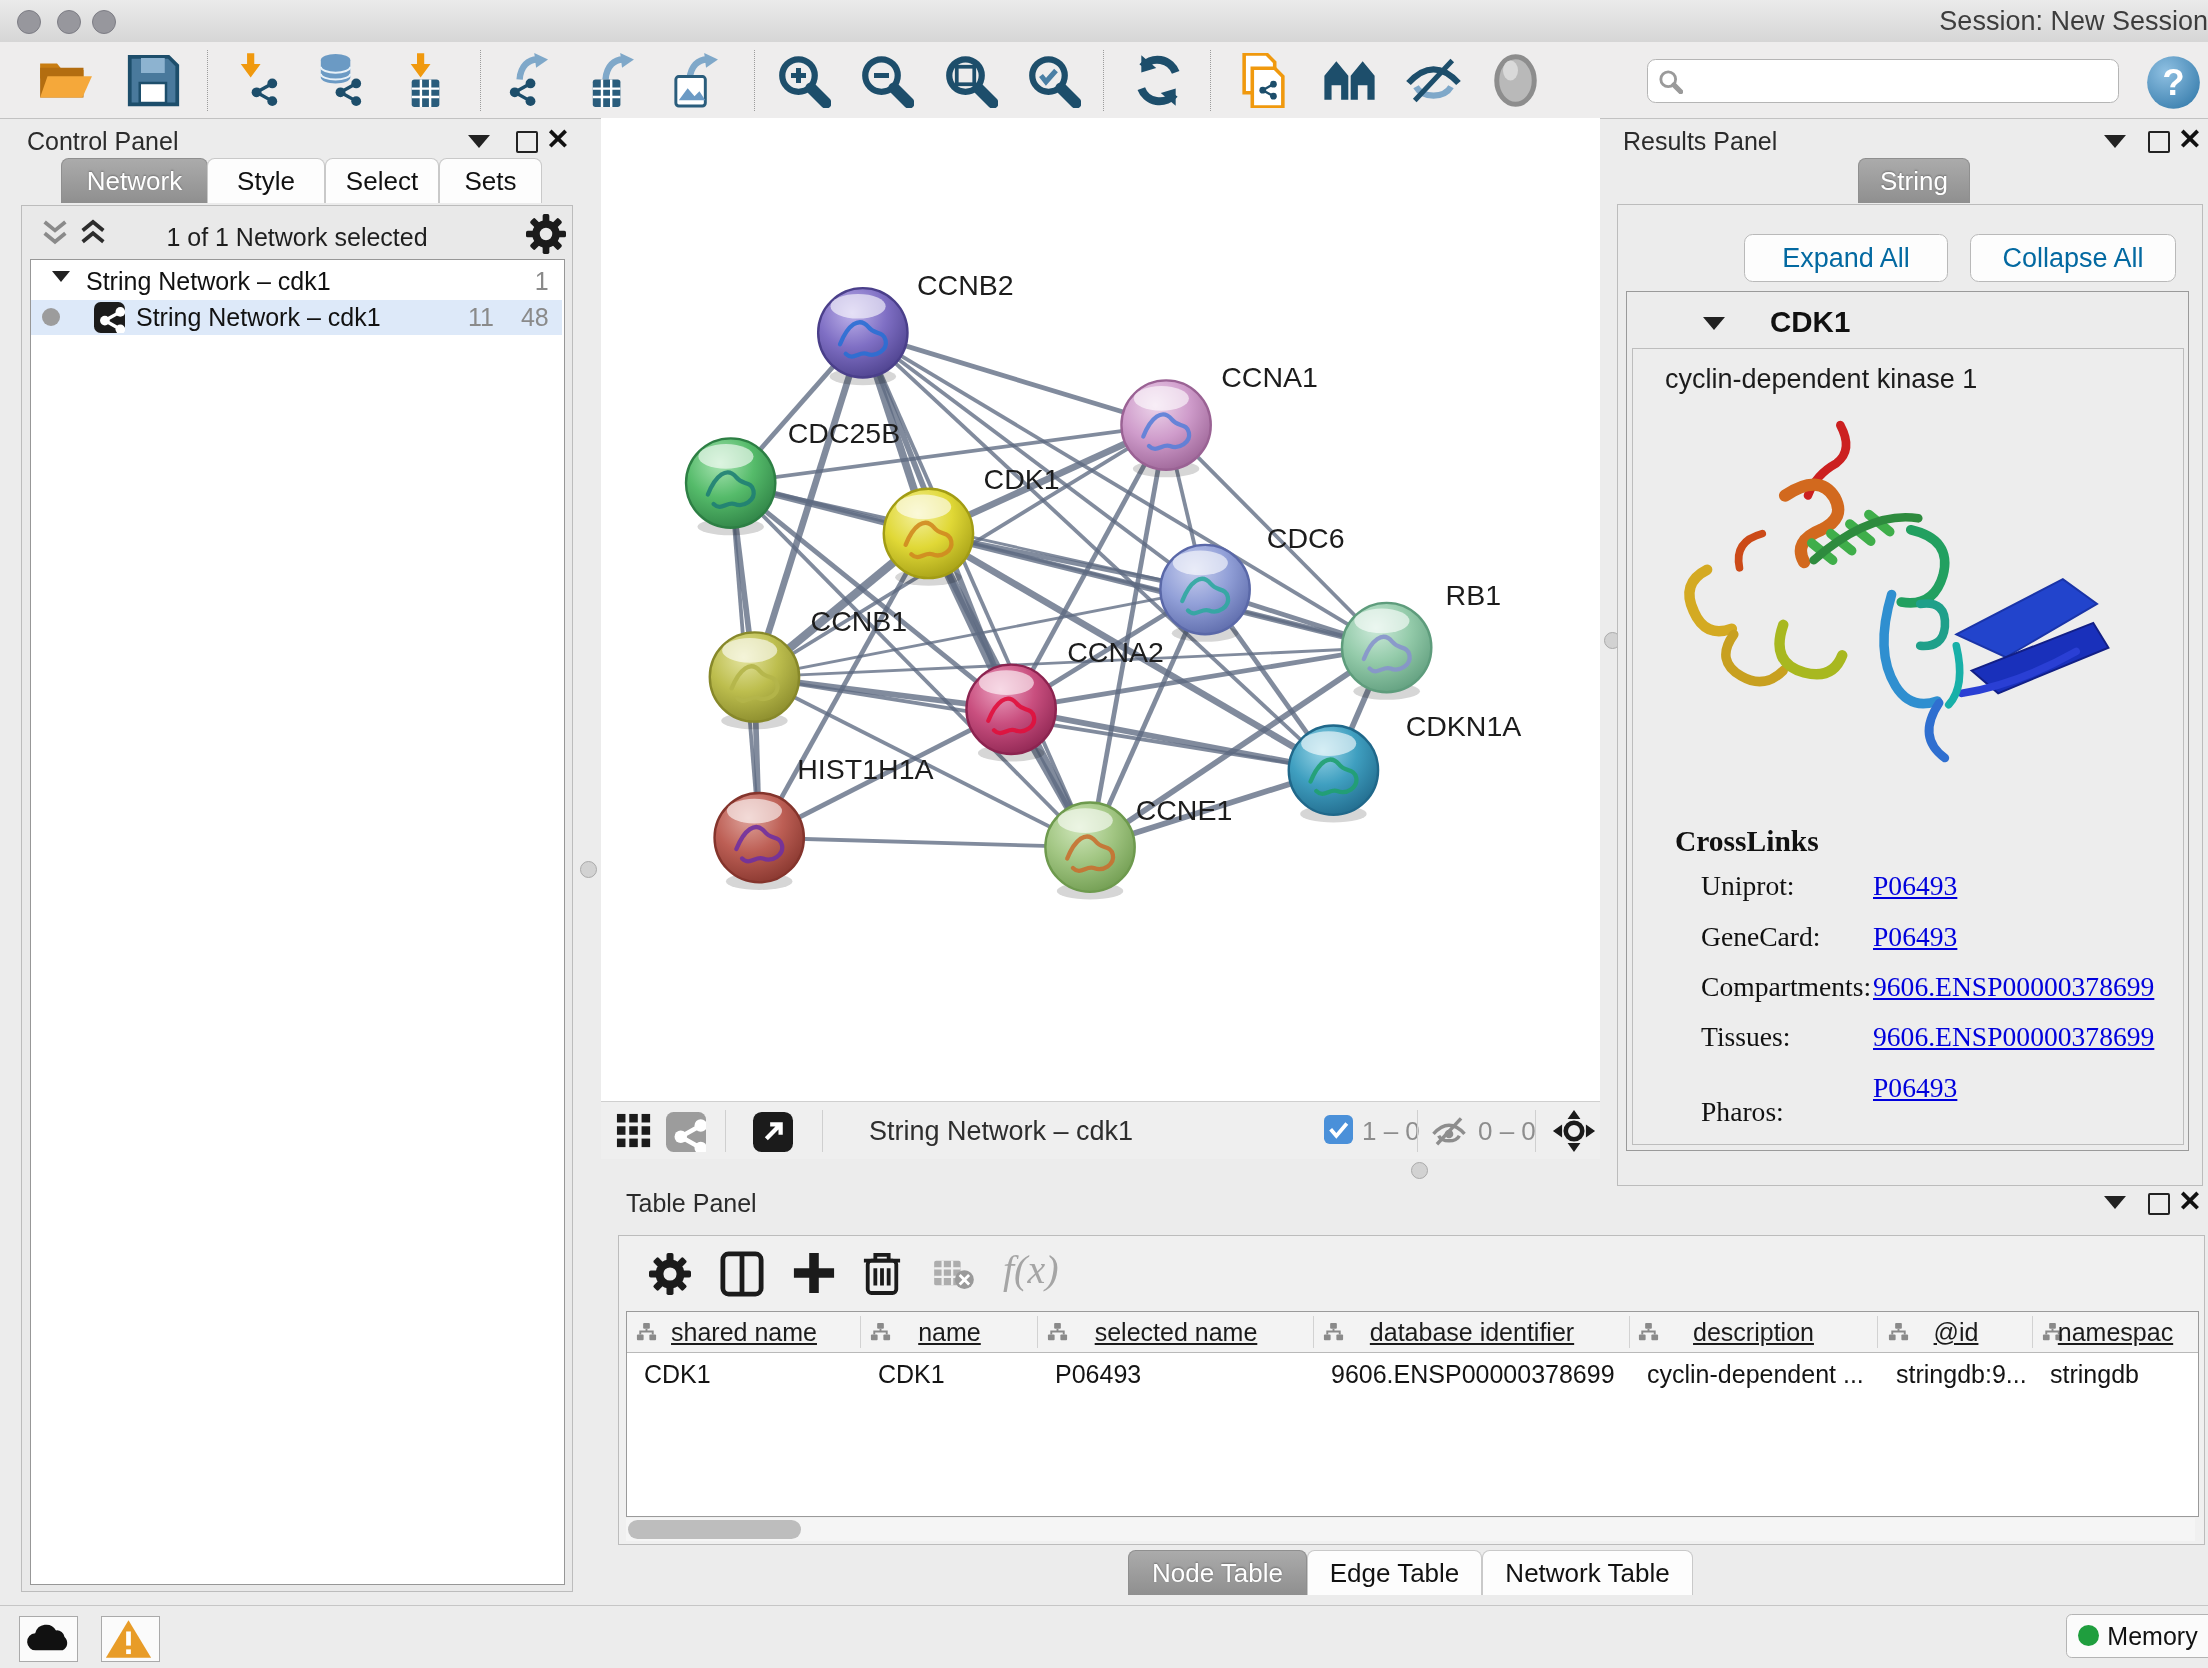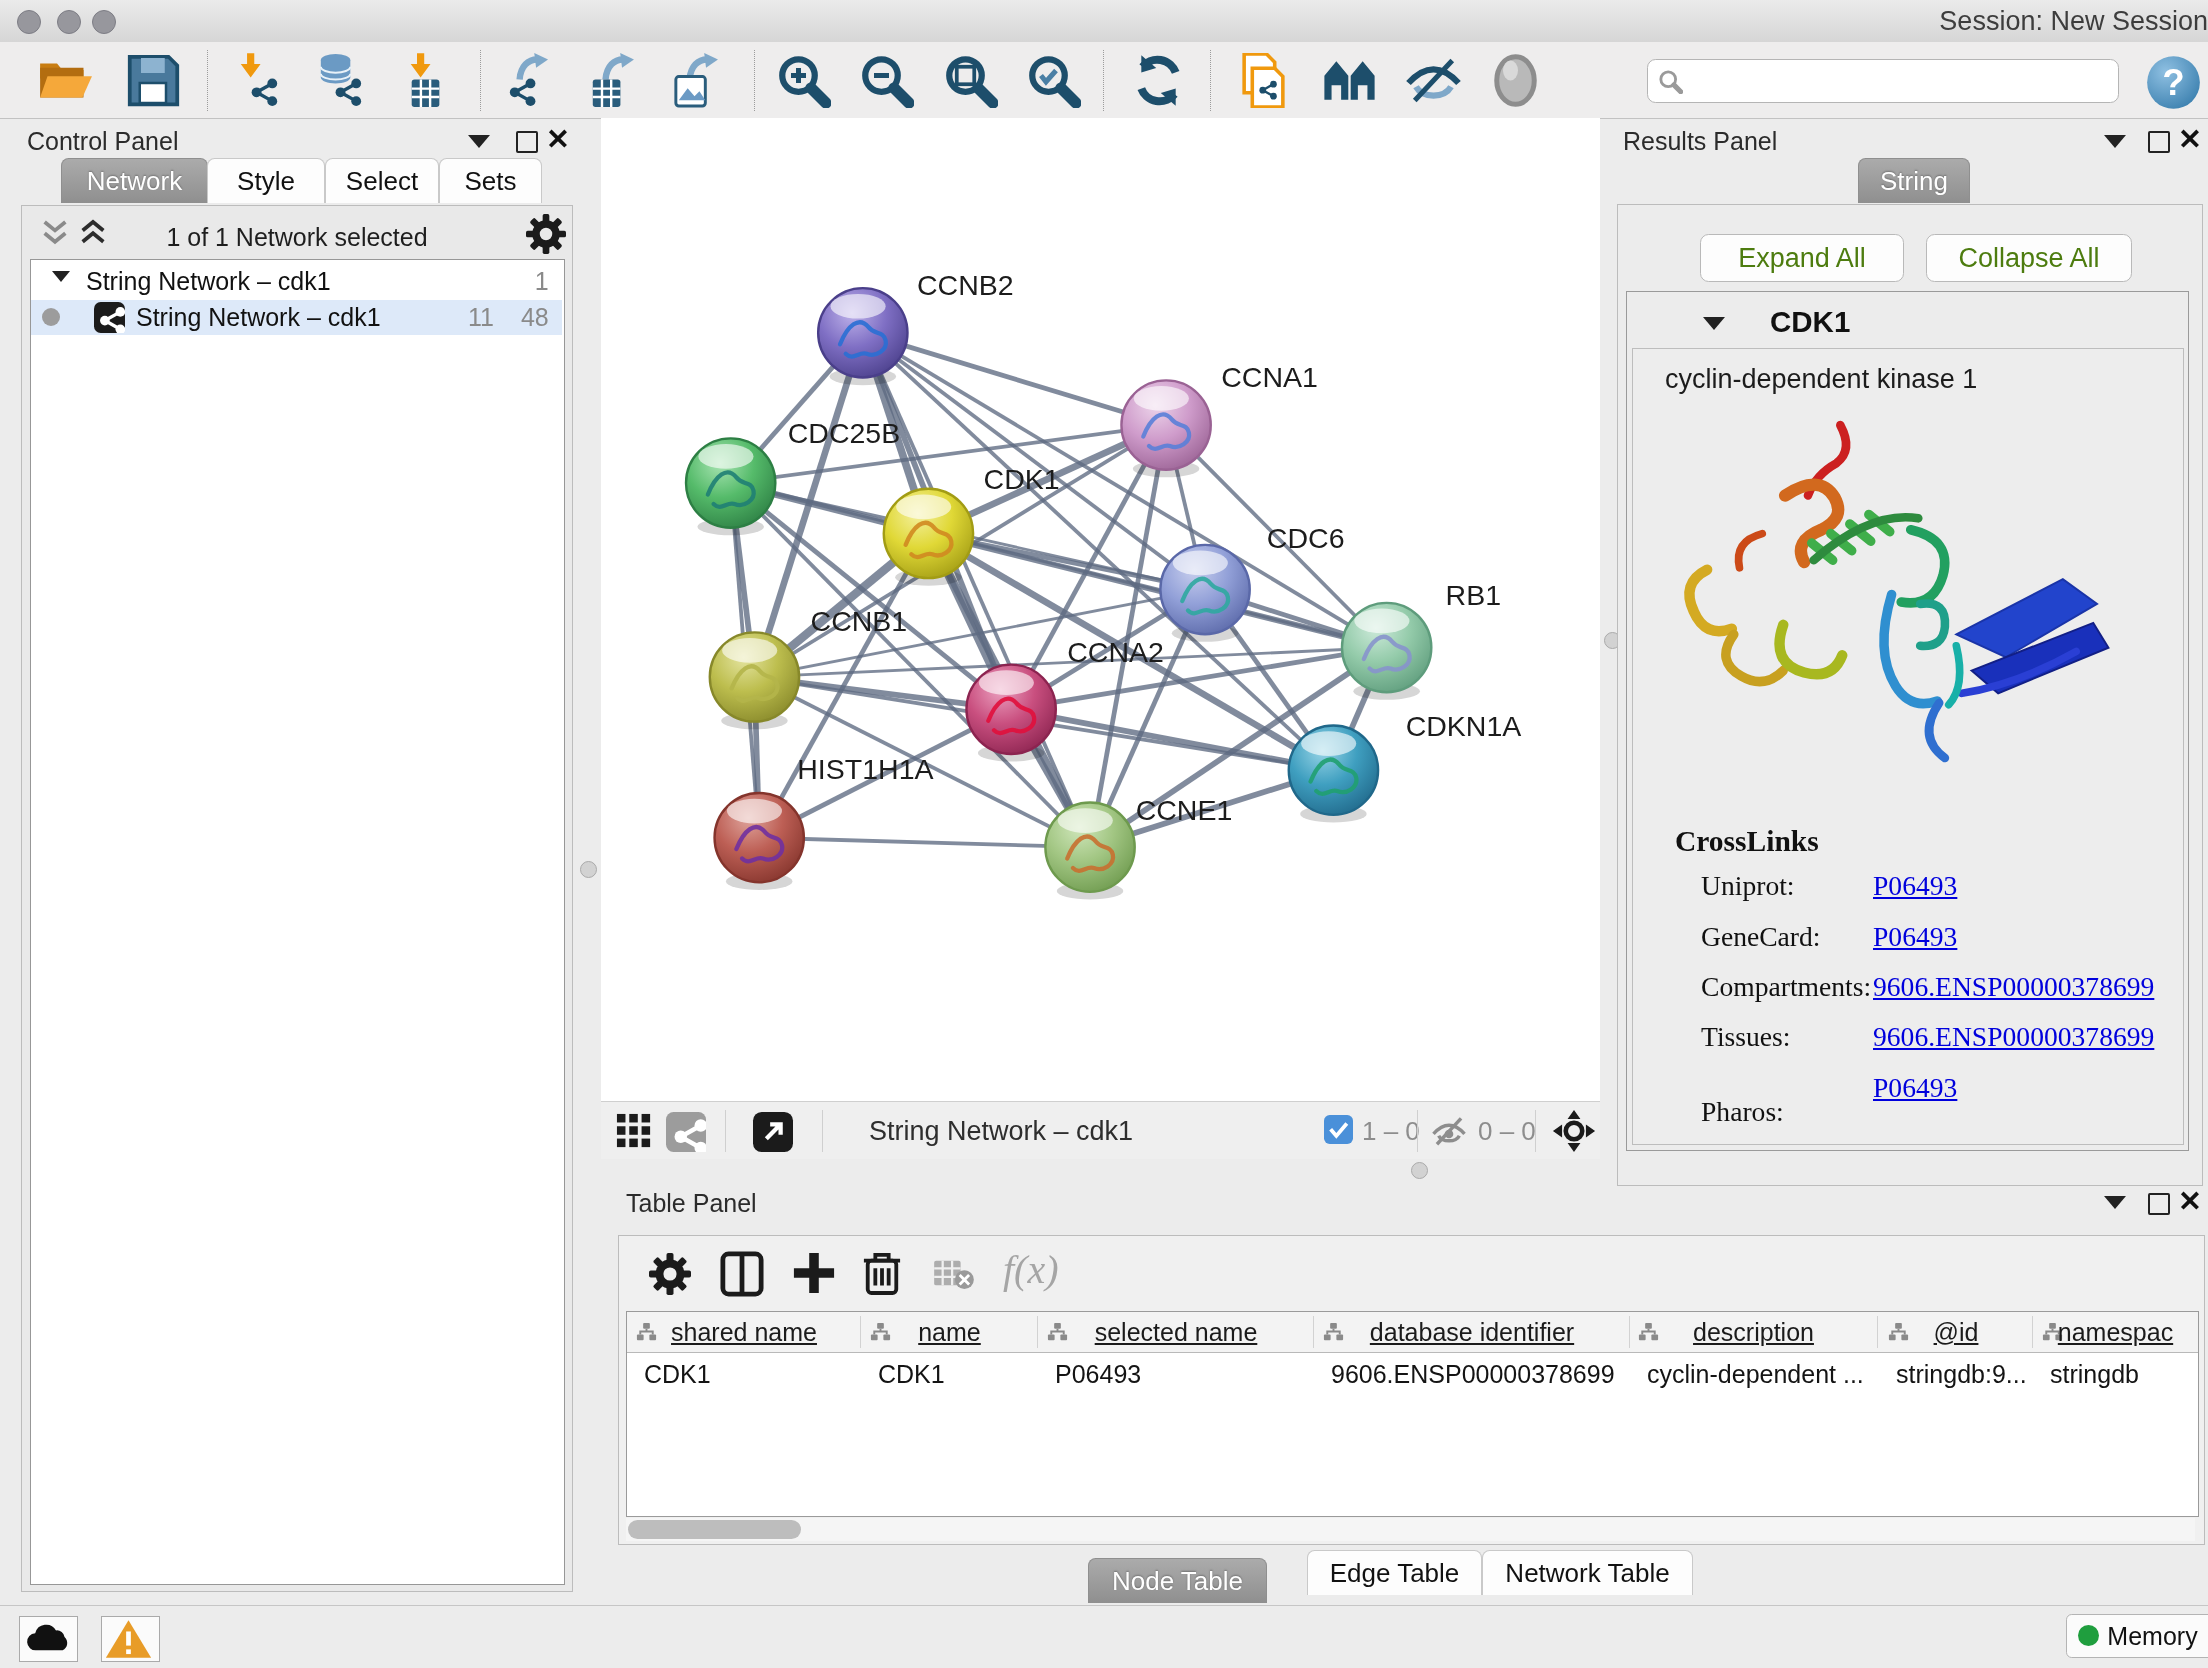--- a/index.html
+++ b/index.html
@@ -23,21 +23,21 @@
   .panel-title{font-size:25px;color:#2b2b2b;}
   .caret{width:0;height:0;border-left:11.4px solid transparent;border-right:11.4px solid transparent;
     border-top:13.3px solid #222;}
   .floatbox{width:18px;height:18px;border:2.9px solid #222;border-radius:1.9px;}
   .closex{font-size:28.5px;font-weight:900;color:#111;line-height:25px;}
   .tab{position:absolute;height:44px;border:1px solid #c9c9c9;border-bottom:none;background:#fdfdfd;
     border-radius:7.6px 7.6px 0 0;text-align:center;font-size:26px;color:#111;cursor:pointer;}
   .tab.active{background:linear-gradient(#ababab,#8f8f8f);color:#fff;border-color:#8f8f8f;
     text-shadow:0 -1px 1.9px rgba(0,0,0,.3);}
   .btn{background:#fdfdfd;border:1px solid #b9b9b9;border-radius:8.6px;text-align:center;
-    font-size:27px;color:#4d7c0f;cursor:pointer;}
+    font-size:27px;color:#0369a1;cursor:pointer;margin-left:44px;}
   .handle-dot{width:15px;height:15px;border-radius:50%;background:#d2d2d2;border:1px solid #aaa;}
   
   #cp-box{left:21px;top:205px;width:550px;height:1385px;background:#e9e9e9;border:1.9px solid #bcbcbc;}
   #cp-list{left:30px;top:259px;width:533px;height:1324px;background:#fff;border:1px solid #979797;}
   .treerow{position:absolute;left:0;width:531px;height:35px;font-size:25px;color:#111;}
   .count{position:absolute;color:#8a8a8a;font-size:25px;}
   #share-badge{width:31px;height:31px;background:#1b1b1b;border-radius:6.7px;color:#fff;}
   
   #net-canvas{left:601px;top:118px;width:999px;height:983px;background:#fff;}
   #net-bar{left:601px;top:1101px;width:999px;height:57px;background:#efefef;border-top:1px solid #cfcfcf;}
@@ -680,17 +680,17 @@
     <div id="memory-btn" class="abs">
       <span id="memory-dot"></span>
       <span>Memory</span>
     </div>
   </div>
 
 <div class="tab active" style="left: 61px; top: 158px; width: 145px; line-height: 44px;">Network</div>
     <div class="tab" style="left: 207px; top: 158px; width: 116px; line-height: 44px;">Style</div>
     <div class="tab" style="left: 325px; top: 158px; width: 112px; line-height: 44px;">Select</div>
     <div class="tab" style="left: 439px; top: 158px; width: 101px; line-height: 44px;">Sets</div>
-    <div class="tab active" style="left: 1088px; top: 1550px; width: 177px; line-height: 44px; border-radius: 7.6px 7.6px 0px 0px; margin-top: 8px;">Node Table</div>
+    <div class="tab active" style="left: 1128px; top: 1550px; width: 177px; line-height: 44px; border-radius: 7.6px 7.6px 0px 0px;">Node Table</div>
     <div class="tab" style="left: 1307px; top: 1550px; width: 173px; line-height: 44px; border-radius: 7.6px 7.6px 0px 0px;">Edge Table</div>
     <div class="tab" style="left: 1482px; top: 1550px; width: 209px; line-height: 44px; border-radius: 7.6px 7.6px 0px 0px;">Network Table</div>
   </div>
 
 
 </body></html>

